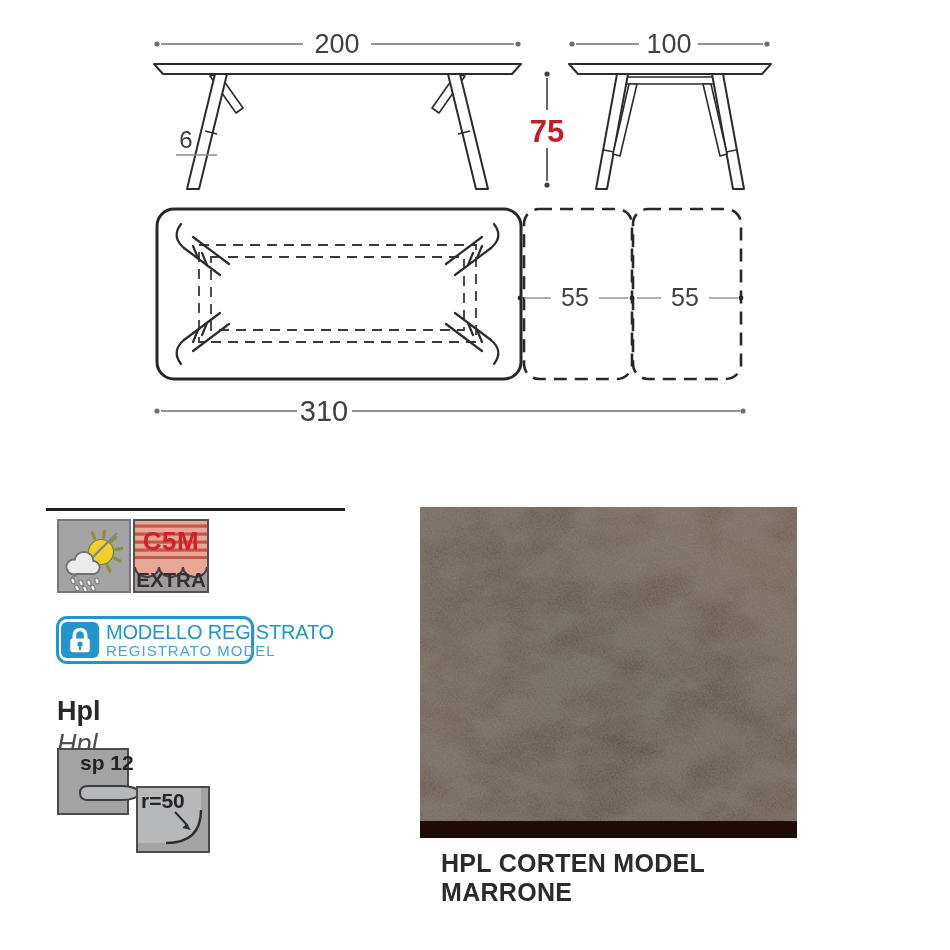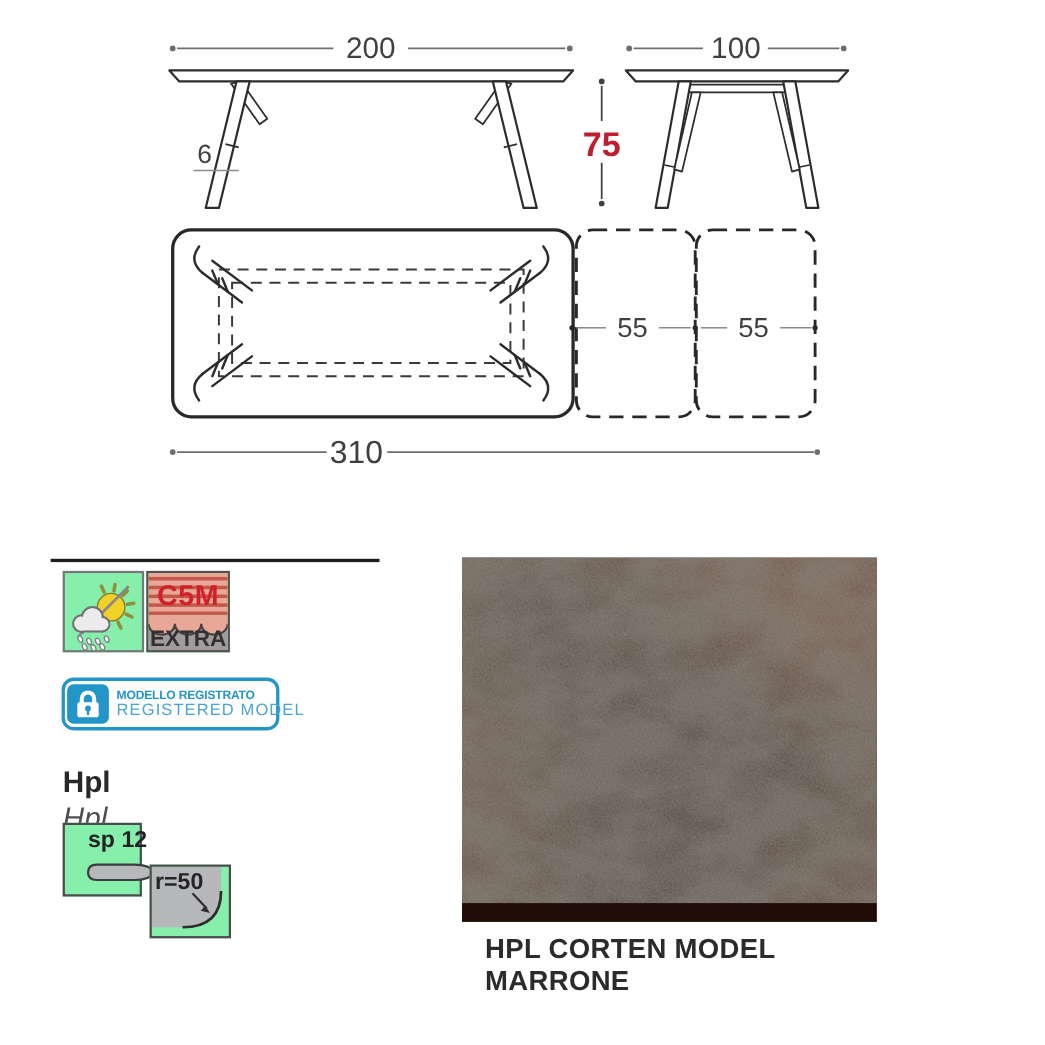--- a/index.html
+++ b/index.html
@@ -10,29 +10,29 @@
   .dimtxt-s{font-size:25px;fill:#3f4042;text-anchor:middle;}
   .dimtxt-6{font-size:24px;fill:#3f4042;text-anchor:middle;}
   .dimtxt-310{font-size:29px;fill:#3f4042;text-anchor:middle;}
   .redtxt{font-size:31px;font-weight:bold;fill:#be1e2d;text-anchor:middle;}
   .ink{fill:#fff;stroke:#2c2c2e;stroke-width:2;stroke-linejoin:round;}
   .ink-thin{fill:#fff;stroke:#2c2c2e;stroke-width:1.6;stroke-linejoin:round;}
   .tick{stroke:#2c2c2e;stroke-width:1.5;}
   .imperial{position:absolute;left:163px;top:441px;font-size:21px;color:#66676a;
             font-family:"DejaVu Sans","Liberation Sans",sans-serif;letter-spacing:.2px;}
   .divider{position:absolute;left:46px;top:508px;width:299px;height:3px;background:#1e1e20;}
-  .icon-box{position:absolute;border:2px solid #55565a;background:#86efac;box-sizing:border-box;}
+  .icon-box{position:absolute;border:2px solid #55565a;background:#a3a3a3;box-sizing:border-box;}
   #weather-box{left:57px;top:519px;width:74px;height:74px;border-color:#77787b;}
   #c5m-box{left:133px;top:519px;width:76px;height:74px;border-color:#55504f;}
   #reg-badge{position:absolute;left:56px;top:616px;width:198px;height:48px;border:3px solid #2495c8;
              border-radius:11px;box-sizing:border-box;display:flex;align-items:center;background:#fff;}
   .reg-tile{width:38px;height:36px;margin:2px;background:#2495c8;border-radius:6px;
             display:flex;align-items:center;justify-content:center;flex:0 0 auto;}
   .reg-text{display:flex;flex-direction:column;justify-content:center;padding-left:5px;line-height:1.1;}
-  .reg-line1{font-size:11px;font-weight:bold;color:#2495c8;letter-spacing:-.2px;white-space:nowrap;}
+  .reg-line1{font-size:20px;font-weight:normal;color:#2495c8;letter-spacing:-.2px;white-space:nowrap;}
   .reg-line2{font-size:15px;font-weight:normal;color:#4aa5d2;letter-spacing:1px;white-space:nowrap;}
   .hpl-bold{position:absolute;left:57px;top:696px;font-size:27px;font-weight:bold;color:#28282a;}
   .hpl-italic{position:absolute;left:57px;top:729px;font-size:27px;font-style:italic;color:#4e4e50;}
   #sp12-box{left:57px;top:748px;width:72px;height:67px;border-color:#4b4b4d;padding-left:18px;}
   #r50-box{left:136px;top:786px;width:74px;height:67px;border-color:#4b4b4d;}
   #swatch{position:absolute;left:420px;top:507px;width:493px;height:331px;background-color:#5a443a;
     background-image:
       radial-gradient(260px 180px at 12% 12%, rgba(32,36,33,.55), transparent 65%),
       radial-gradient(300px 220px at 30% 42%, rgba(42,46,42,.50), transparent 65%),
       radial-gradient(340px 240px at 55% 62%, rgba(38,40,37,.45), transparent 65%),
@@ -203,21 +203,21 @@
     <div class="reg-tile">
       <svg width="34" height="36" viewBox="0 0 42 42">
         <path d="M14,20 v-5 a7,7 0 0 1 14,0 v5" stroke="#fff" stroke-width="4.5" fill="none"></path>
         <rect x="9" y="19" width="24" height="17" rx="2.5" fill="#fff"></rect>
         <circle cx="21" cy="26" r="3.2" fill="#2495c8"></circle>
         <rect x="19.7" y="27" width="2.6" height="6.5" fill="#2495c8"></rect>
       </svg>
     </div>
     <div class="reg-text">
       <div class="reg-line1">MODELLO REGISTRATO</div>
-      <div class="reg-line2">REGISTERED MODEL</div>
+      <div class="reg-line2">REGISTRATO MODEL</div>
     </div>
   </div>
 
   <div class="hpl-bold">Hpl</div>
   <div class="hpl-italic">Hpl</div>
 
   <div id="sp12-box" class="icon-box">
     <svg width="68" height="63" viewBox="0 0 68 63">
       <path d="M11,36 H45 Q59,36 64,43 Q59,50 45,50 H11 Q3,50 3,43 Q3,36 11,36 Z" fill="#b6b8ba" stroke="#3c3c3e" stroke-width="2" stroke-linejoin="round"></path>
       <text x="3" y="20" font-size="21" font-weight="bold" fill="#232325">sp 12</text>

